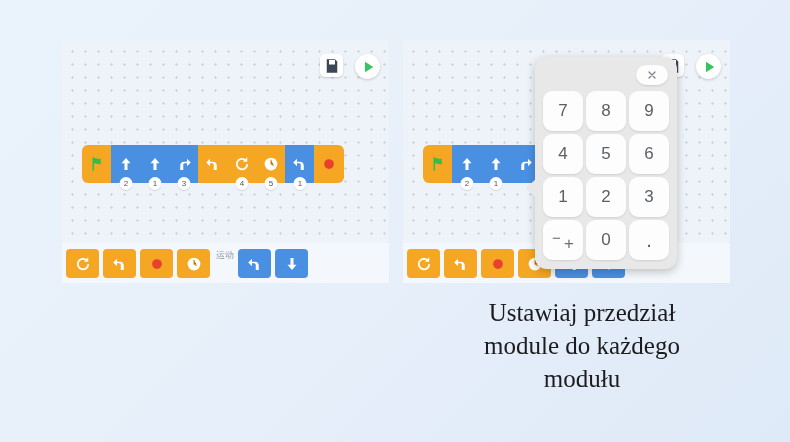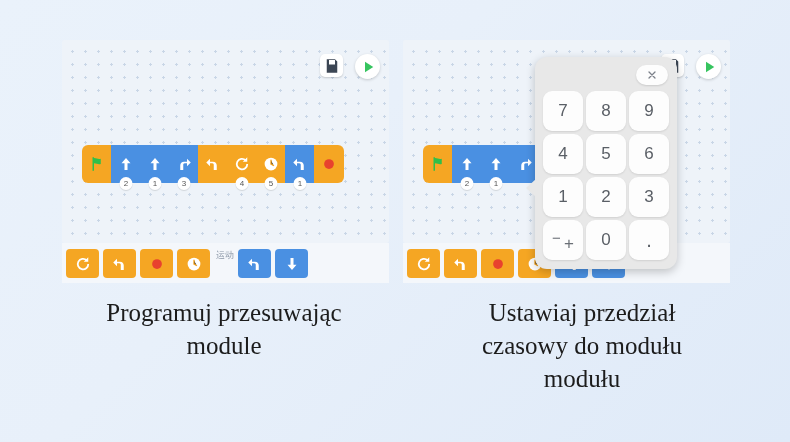--- a/index.html
+++ b/index.html
@@ -435,19 +435,17 @@
         </div>
         <div class="pblk blue">
           <svg class="glyph" viewBox="0 0 24 24">
               <path fill="#fff" d="M12 20l-6-7h4V4h4v9h4z"></path>
             </svg>
         </div>
       </div>
     </div>
   </div>
 
-  <div class="caption left" style="white-space: pre-line;">Programuj przesuwając
-module</div>
   <div class="caption right" style="white-space: pre-line;">Ustawiaj przedział
-czasowy do modułu
+module do każdego
 modułu</div>
 
 </div>
 
 </body></html>

